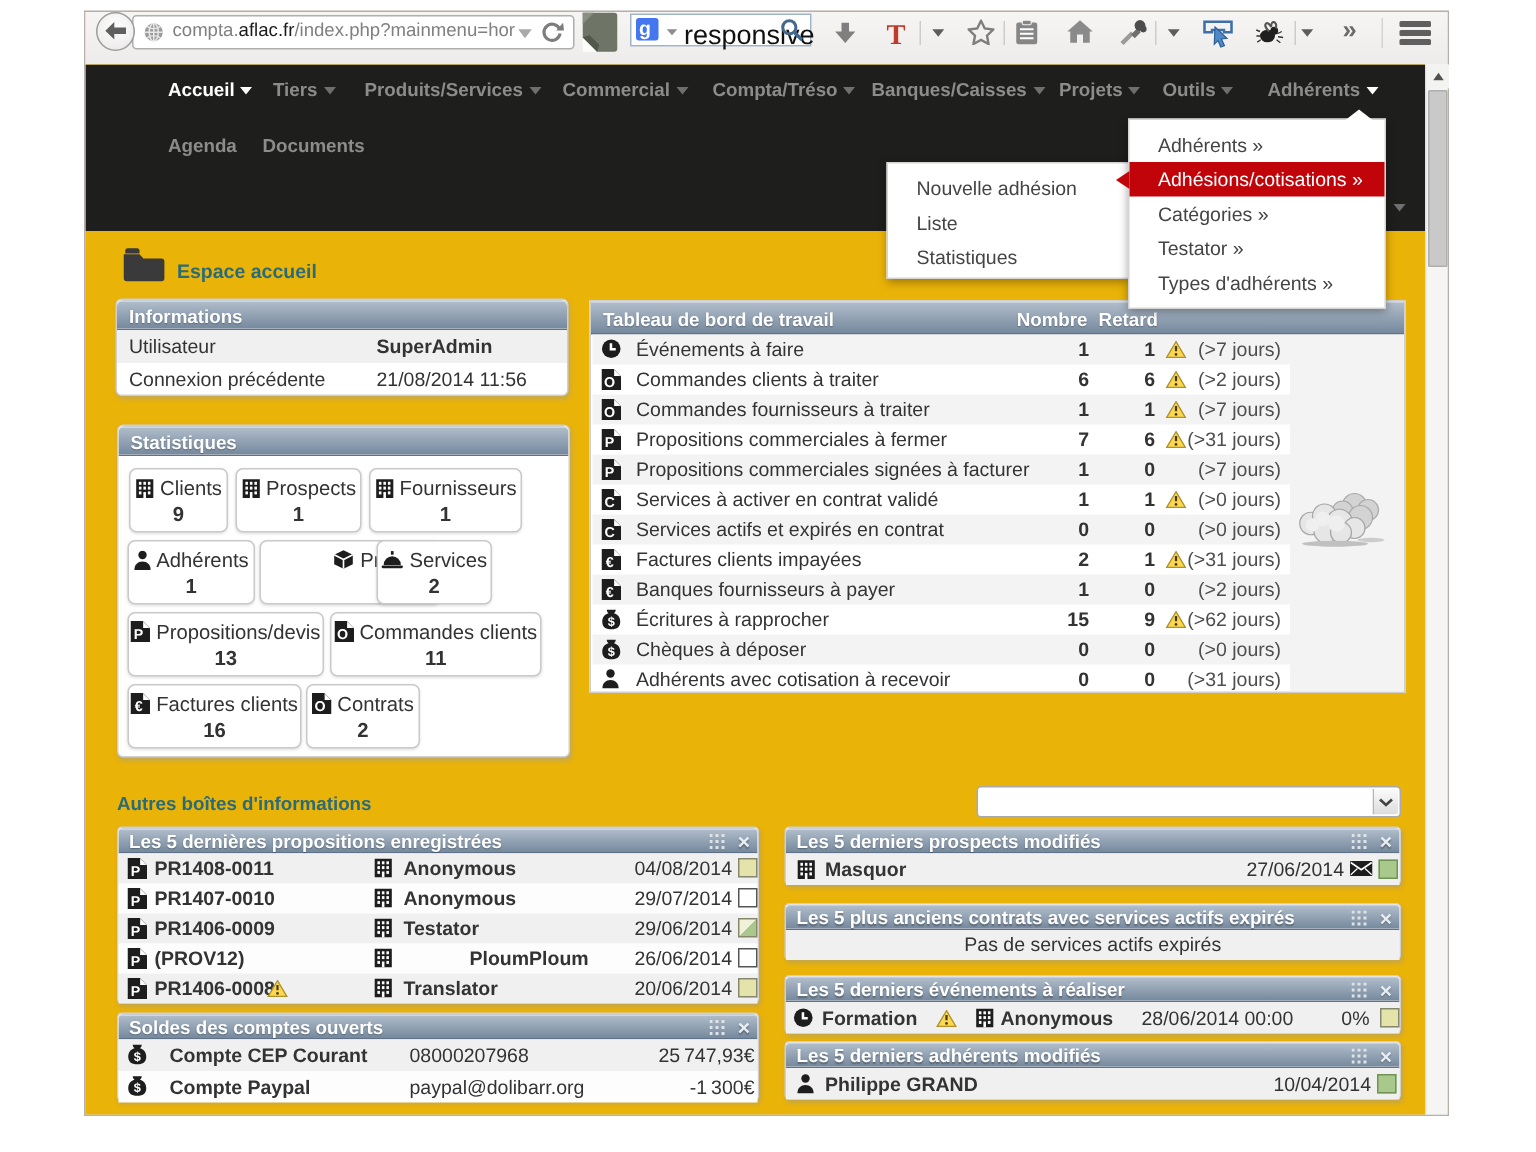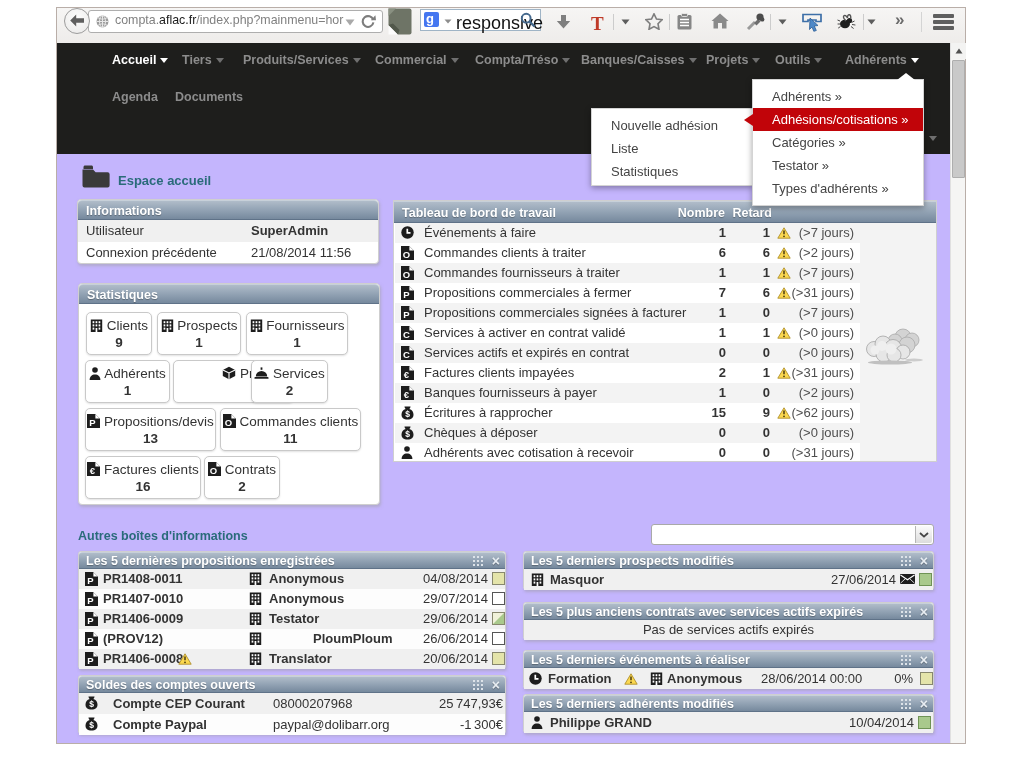--- a/index.html
+++ b/index.html
@@ -1,20 +1,20 @@
 <!DOCTYPE html>
 <html><head><meta charset="utf-8">
 <style>
 html,body{margin:0;padding:0;background:#fff;}
 body{width:1024px;height:768px;position:relative;overflow:hidden;font-family:"Liberation Sans",sans-serif;font-size:13px;color:#333;}
 .abs{position:absolute;}
 
 #win{position:absolute;left:56px;top:7px;width:910px;height:737px;background:#f2f1f0;border:1px solid #b9aea8;box-sizing:border-box;}
 #toolbar{position:absolute;left:57px;top:8px;width:908px;height:35px;background:linear-gradient(#f6f5f4,#eeecea);}
-#viewport{position:absolute;left:57px;top:43px;width:893px;height:700px;background:#c4b5fd;overflow:hidden;}
+#viewport{position:absolute;left:57px;top:43px;width:893px;height:700px;background:#eab308;overflow:hidden;}
 
 #sbar{position:absolute;left:950px;top:43px;width:15px;height:700px;background:#f5f5f4;border-left:1px solid #e0e0e0;box-sizing:border-box;}
 #sbtn{position:absolute;left:0;top:0;width:15px;height:16px;background:#f3f3f2;}
 #sthumb{position:absolute;left:1px;top:17px;width:13px;height:118px;background:#c9c9c9;border:1px solid #aeaeae;border-radius:1px;box-sizing:border-box;}
 
 #nav{position:absolute;left:0;top:0;width:893px;height:111px;background:#1e1e1c;}
 .m1{position:absolute;top:10px;height:16px;font-weight:bold;font-size:12.5px;color:#8c8c8c;white-space:nowrap;}
 .m2{position:absolute;top:47px;height:16px;font-weight:bold;font-size:12.5px;color:#8c8c8c;white-space:nowrap;}
 .car{display:inline-block;width:0;height:0;border-left:4.5px solid transparent;border-right:4.5px solid transparent;border-top:5px solid #6f6f6f;margin-left:4px;vertical-align:1px;}
 .carw{border-top-color:#fff;}

